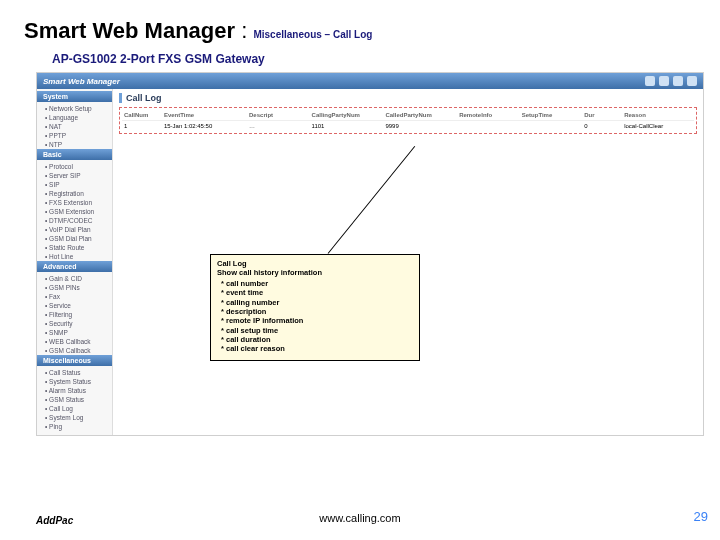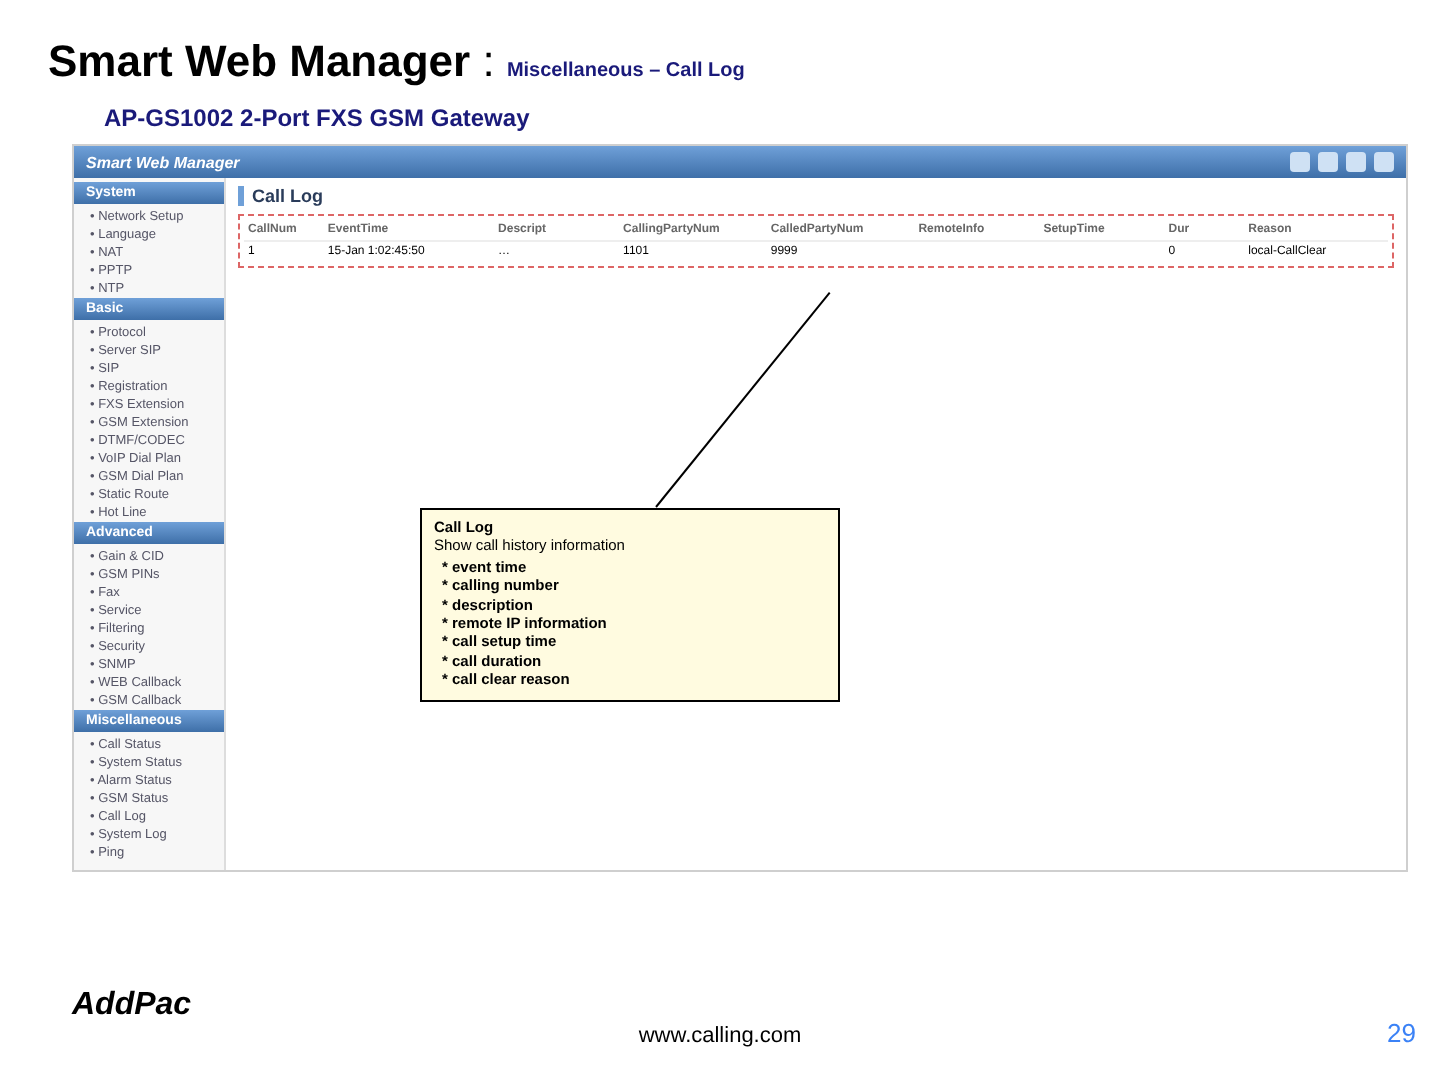--- a/index.html
+++ b/index.html
@@ -37,26 +37,26 @@
   .log-cell.c5 { flex: 1; }
   .log-cell.c6 { flex: 1; }
   .log-cell.c7 { flex: 0.6; }
   .log-cell.c8 { flex: 1.2; }
   .log-cell.c0 { flex: 0.6; }
 
   .leader-line { position: absolute; background: #000; height: 1px; transform-origin: left center; }
 
   .callout { position: absolute; left: 210px; top: 254px; width: 210px; border: 1px solid #000; background: #fffbe0; padding: 4px 6px 6px 6px; font-size: 7.5px; line-height: 1.25; }
   .callout .co-title { font-weight: bold; }
-  .callout .co-sub { font-weight: normal; margin-bottom: 1px; }
+  .callout .co-sub { font-weight: bold; margin-bottom: 1px; }
   .callout ul { list-style: none; padding-left: 4px; }
   .callout li::before { content: "* "; }
   .callout li { font-weight: bold; }
 
-  .footer-logo { position: absolute; left: 36px; bottom: 28px; font-weight: bold; font-style: italic; font-size: 16px; }
+  .footer-logo { position: absolute; left: 36px; bottom: 14px; font-weight: bold; font-style: italic; font-size: 10px; }
   .footer-url { position: absolute; left: 0; right: 0; bottom: 16px; text-align: center; font-size: 11px; }
   .footer-page { position: absolute; right: 12px; bottom: 16px; font-size: 13px; color: #3b82f6; }
 </style>
 </head>
 <body>
 
 <div class="slide-title">
   <span>Smart Web Manager</span><span class="sep"> : </span><span class="crumb">Miscellaneous – Call Log</span>
 </div>
 <div class="slide-subtitle">AP-GS1002 2-Port FXS GSM Gateway</div>
@@ -139,20 +139,21 @@
     </div>
   </div>
 </div>
 
 <div class="leader-line" style="left:328px; top:253px; width:138px; transform: rotate(-51deg);"></div>
 
 <div class="callout">
   <div class="co-title">Call Log</div>
   <div class="co-sub">Show  call history information</div>
   <ul id="callout-list">
+      <li>call number</li>
       <li>event time</li>
       <li>calling number</li>
       <li>description</li>
       <li>remote IP information</li>
       <li>call setup time</li>
       <li>call duration</li>
       <li>call clear reason</li>
     </ul>
 </div>
 

